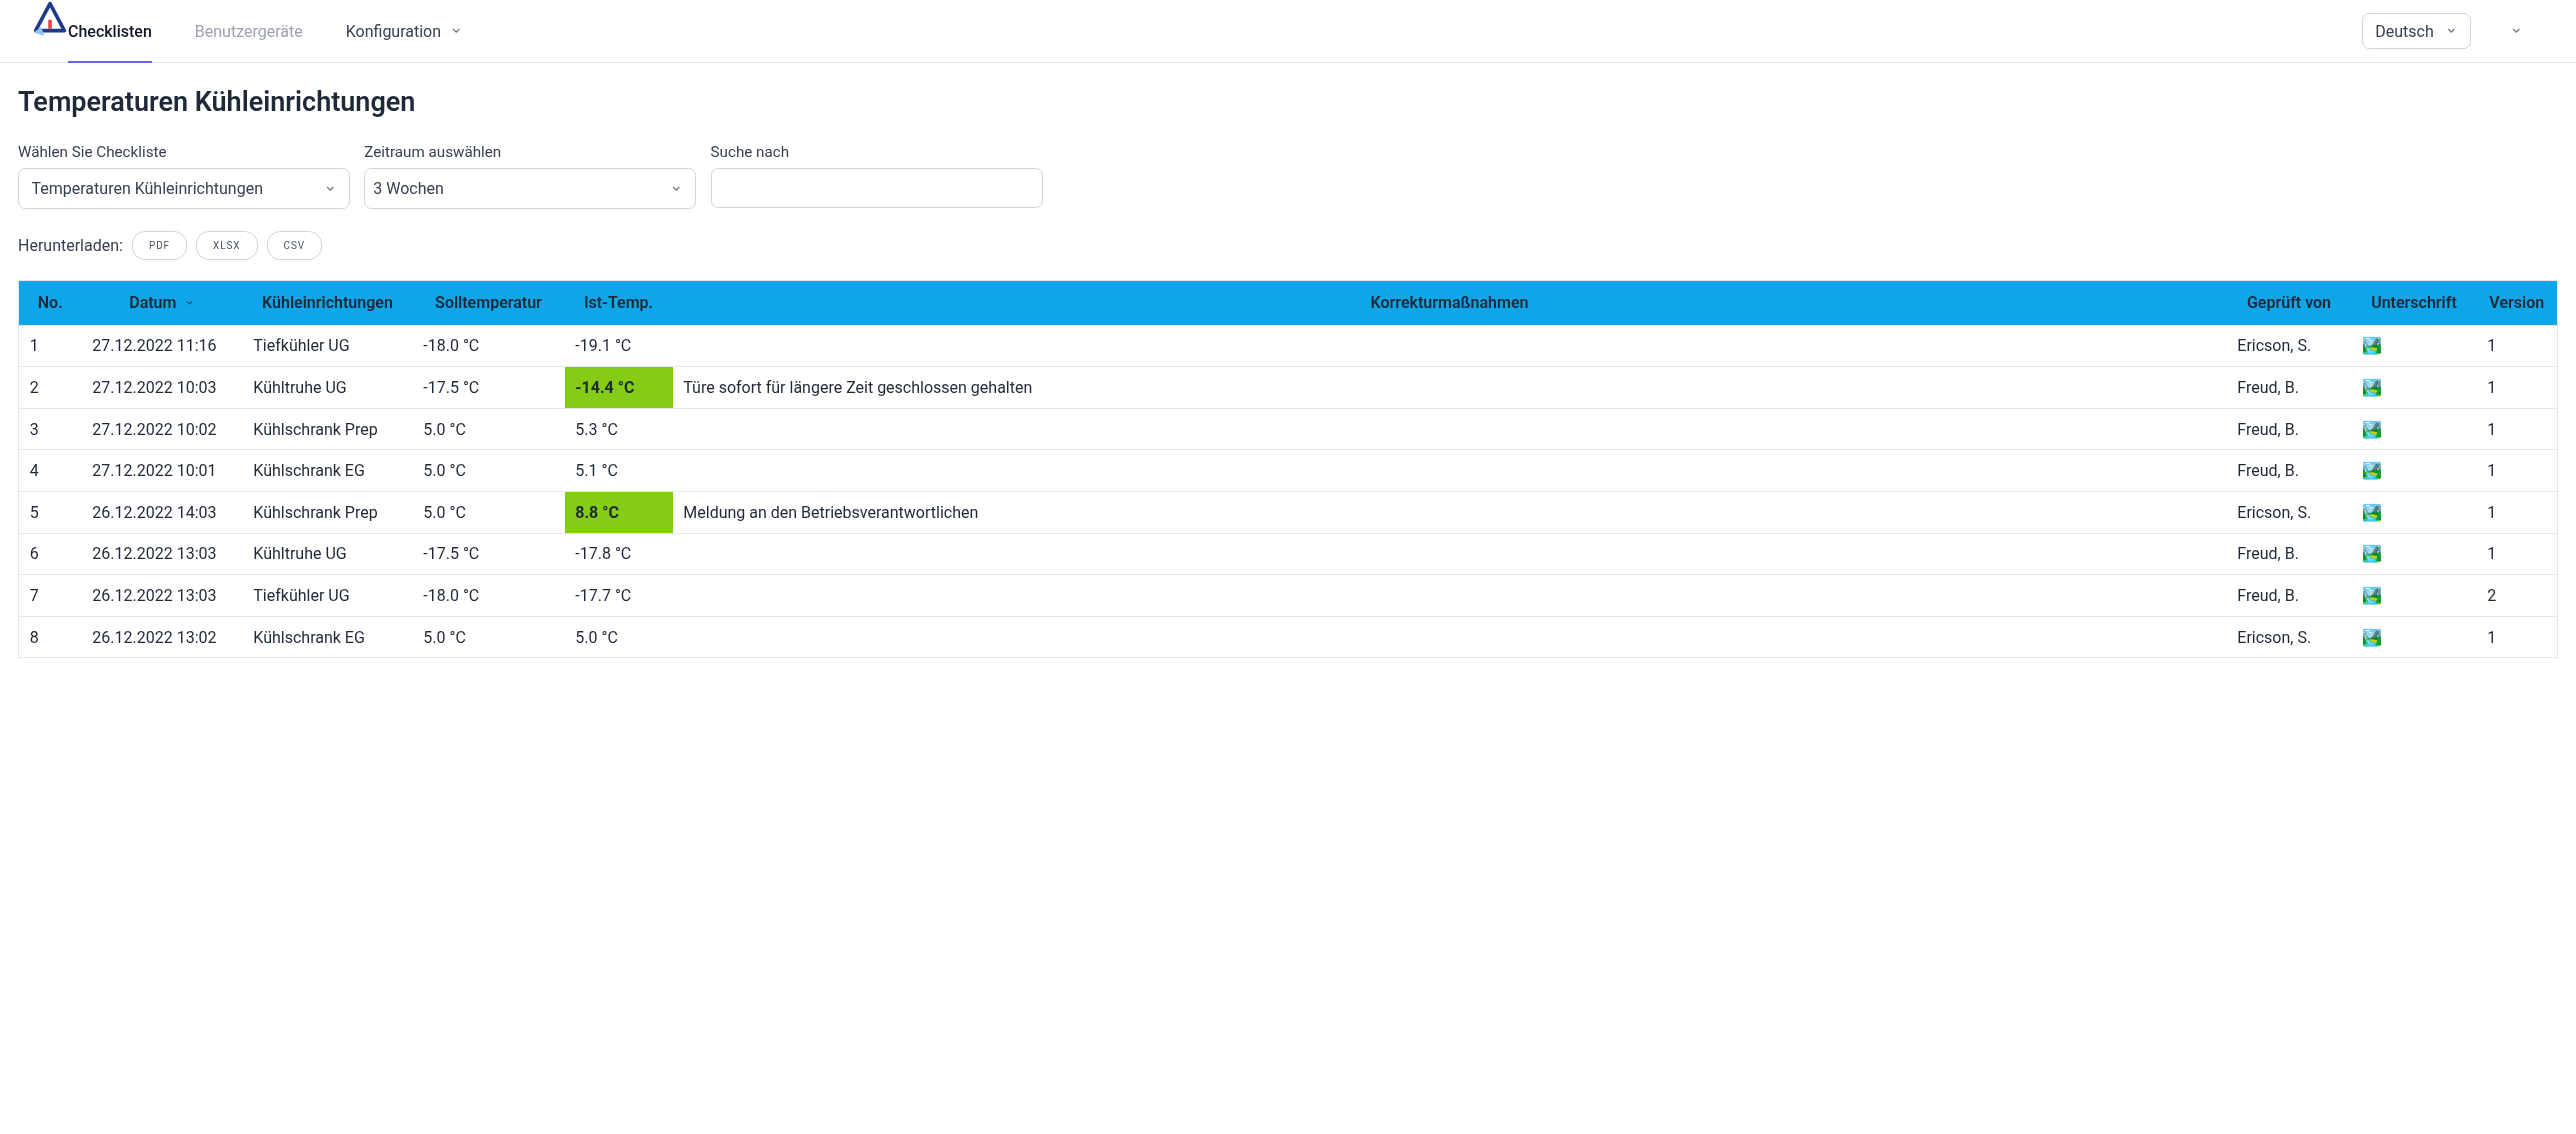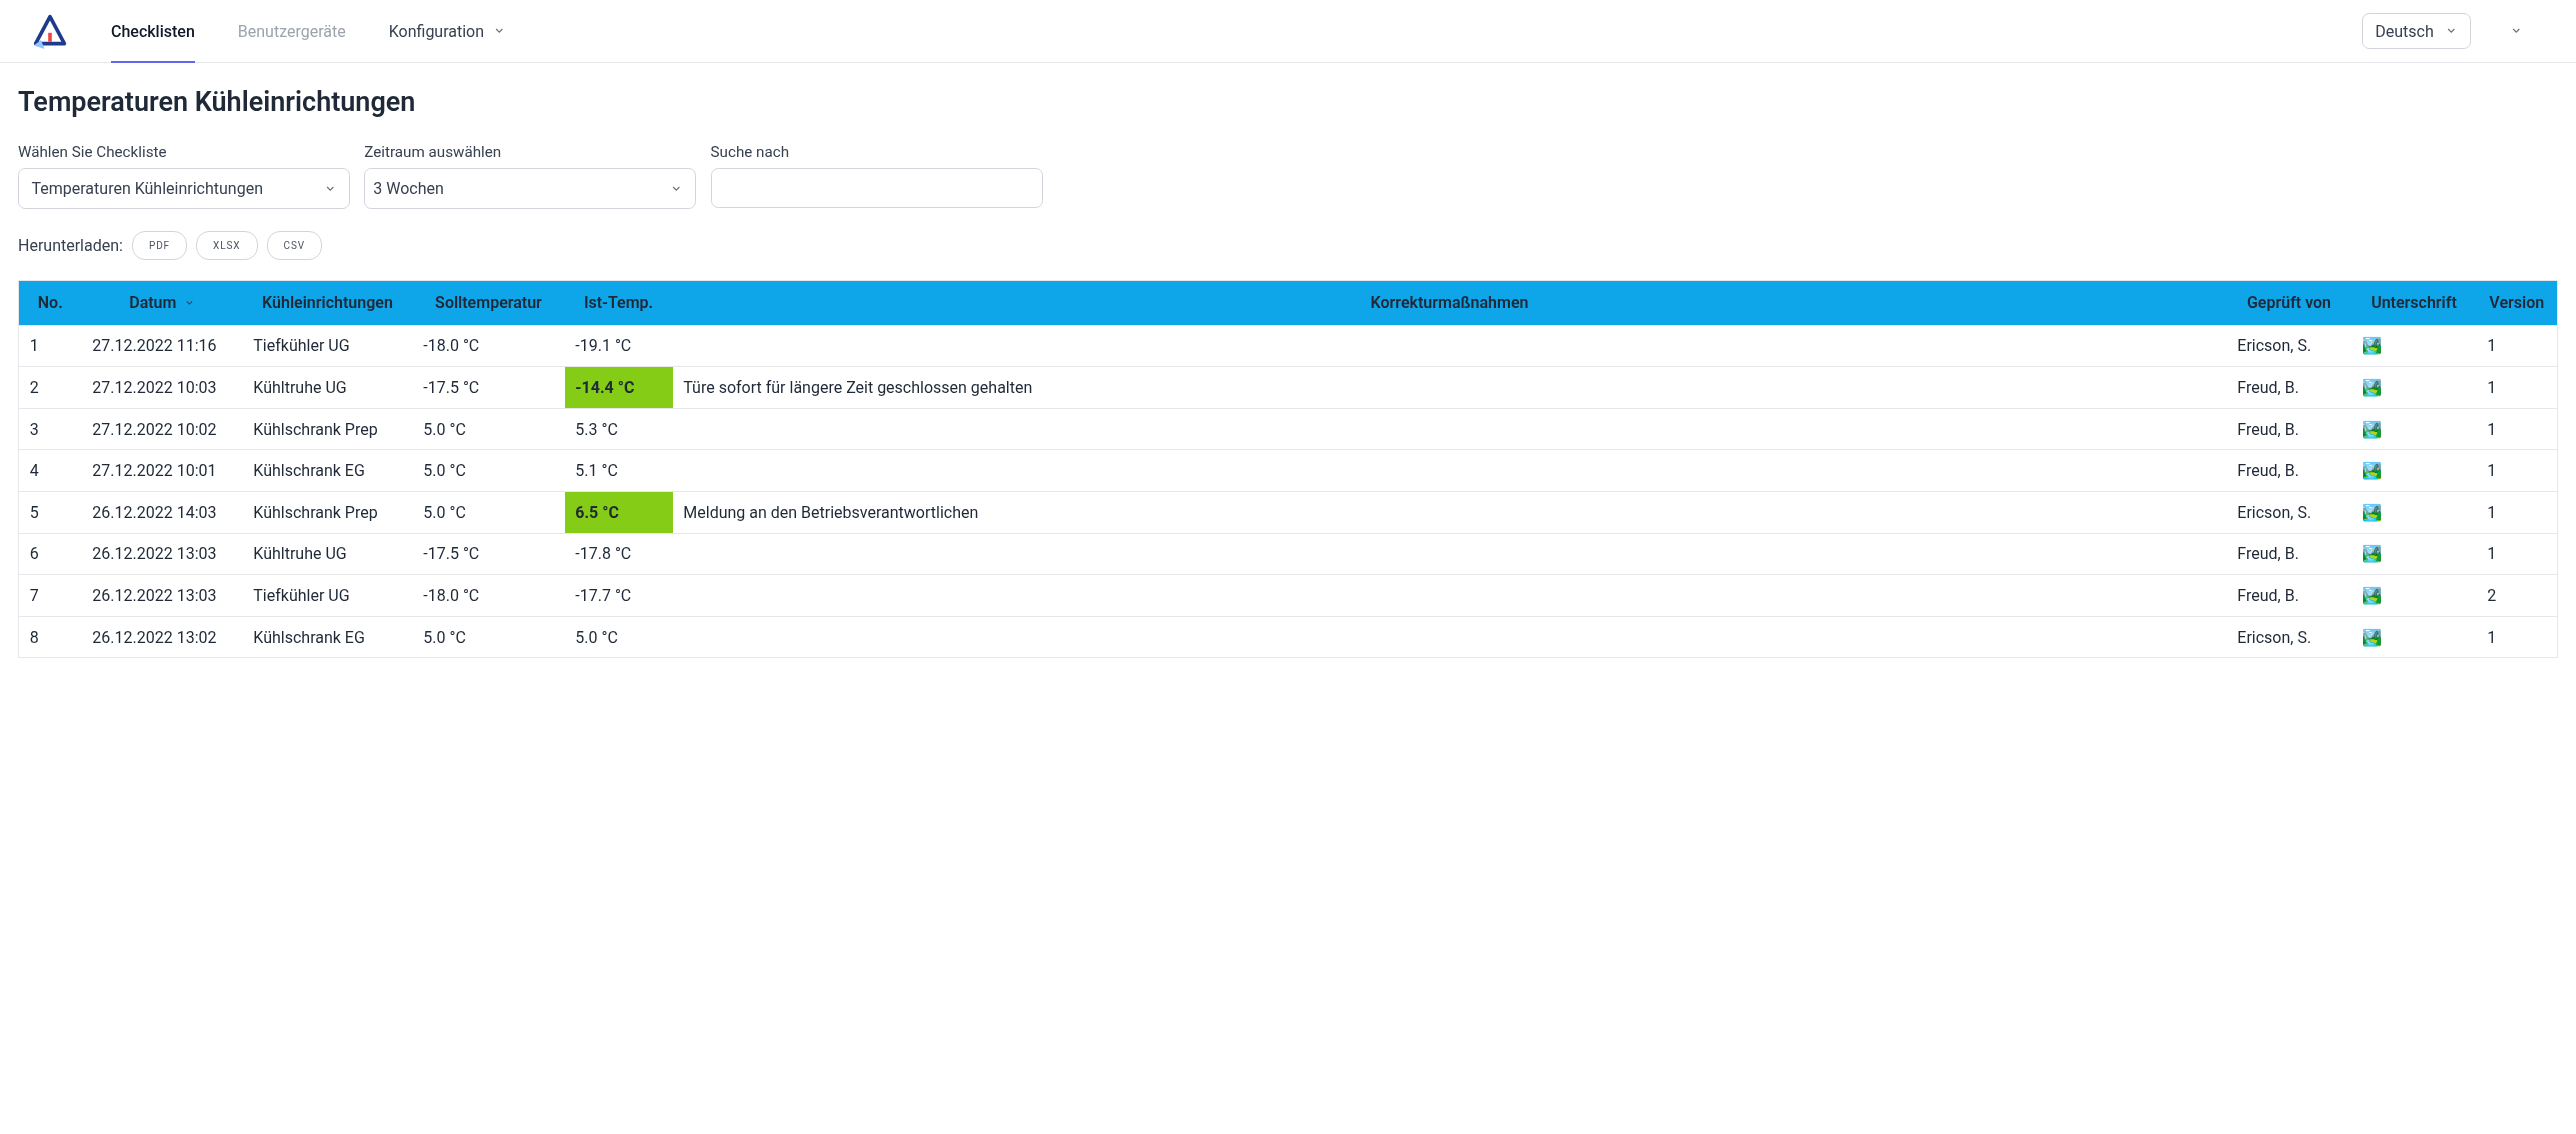--- a/index.html
+++ b/index.html
@@ -10,21 +10,21 @@
     font-size: 16px;
   }
   .topbar {
     display: flex;
     align-items: center;
     justify-content: space-between;
     padding: 0 32px;
     height: 63px;
     border-bottom: 0.9px solid #e5e7eb;
   }
-  .topbar-left { display: flex; align-items: center; gap: 43px; }
+  .topbar-left { display: flex; align-items: flex-start; }
   .logo { display: flex; align-items: center; }
   .nav { display: flex; align-items: center; gap: 43px; }
   .nav-item {
     position: relative;
     height: 63px;
     display: flex;
     align-items: center;
     color: #374151;
     cursor: pointer;
     white-space: nowrap;
@@ -290,21 +290,21 @@
           <td class="col-korr"></td>
           <td class="col-geprueft">Freud, B.</td>
           <td class="col-sig"><span class="sig-icon">🏞️</span></td>
           <td class="col-ver">1</td>
         </tr>
         <tr>
           <td class="col-no">5</td>
           <td class="col-date">26.12.2022 14:03</td>
           <td class="col-device">Kühlschrank Prep</td>
           <td class="col-soll">5.0 °C</td>
-          <td class="col-ist ist alert">6.5 °C</td>
+          <td class="col-ist ist alert">8.8 °C</td>
           <td class="col-korr">Meldung an den Betriebsverantwortlichen</td>
           <td class="col-geprueft">Ericson, S.</td>
           <td class="col-sig"><span class="sig-icon">🏞️</span></td>
           <td class="col-ver">1</td>
         </tr>
         <tr>
           <td class="col-no">6</td>
           <td class="col-date">26.12.2022 13:03</td>
           <td class="col-device">Kühltruhe UG</td>
           <td class="col-soll">-17.5 °C</td>

